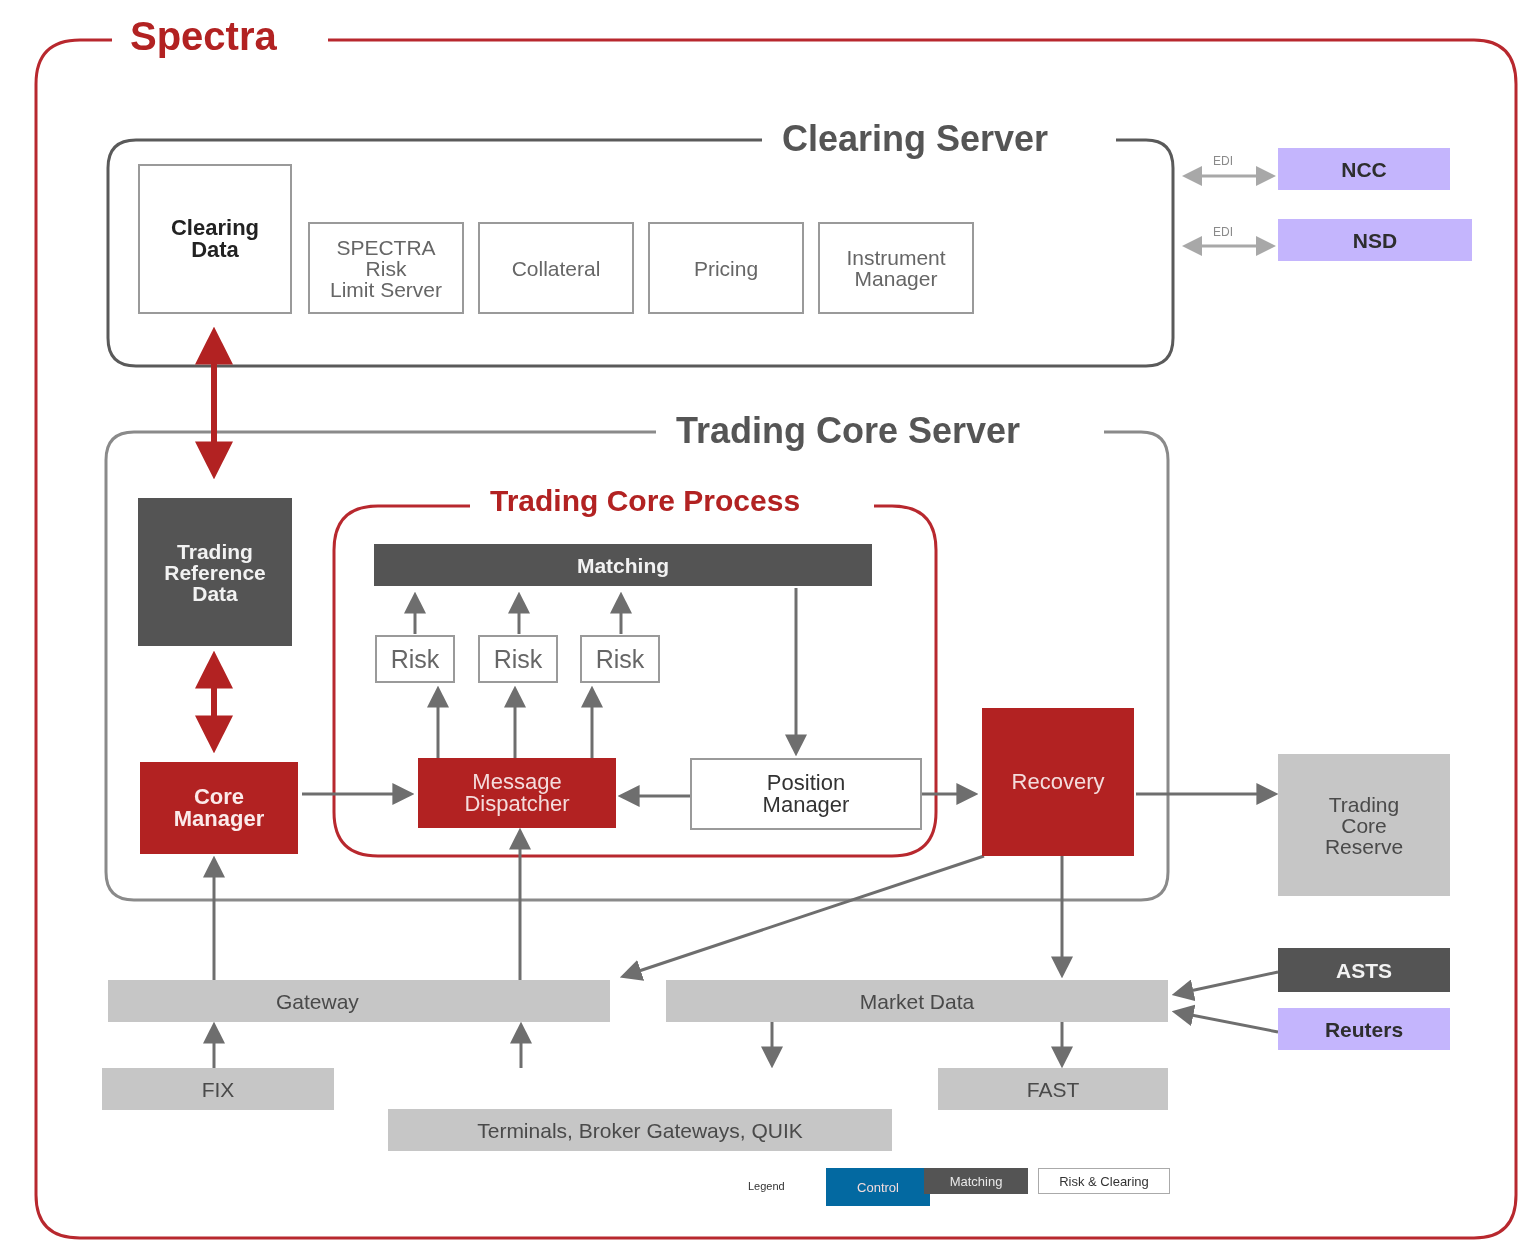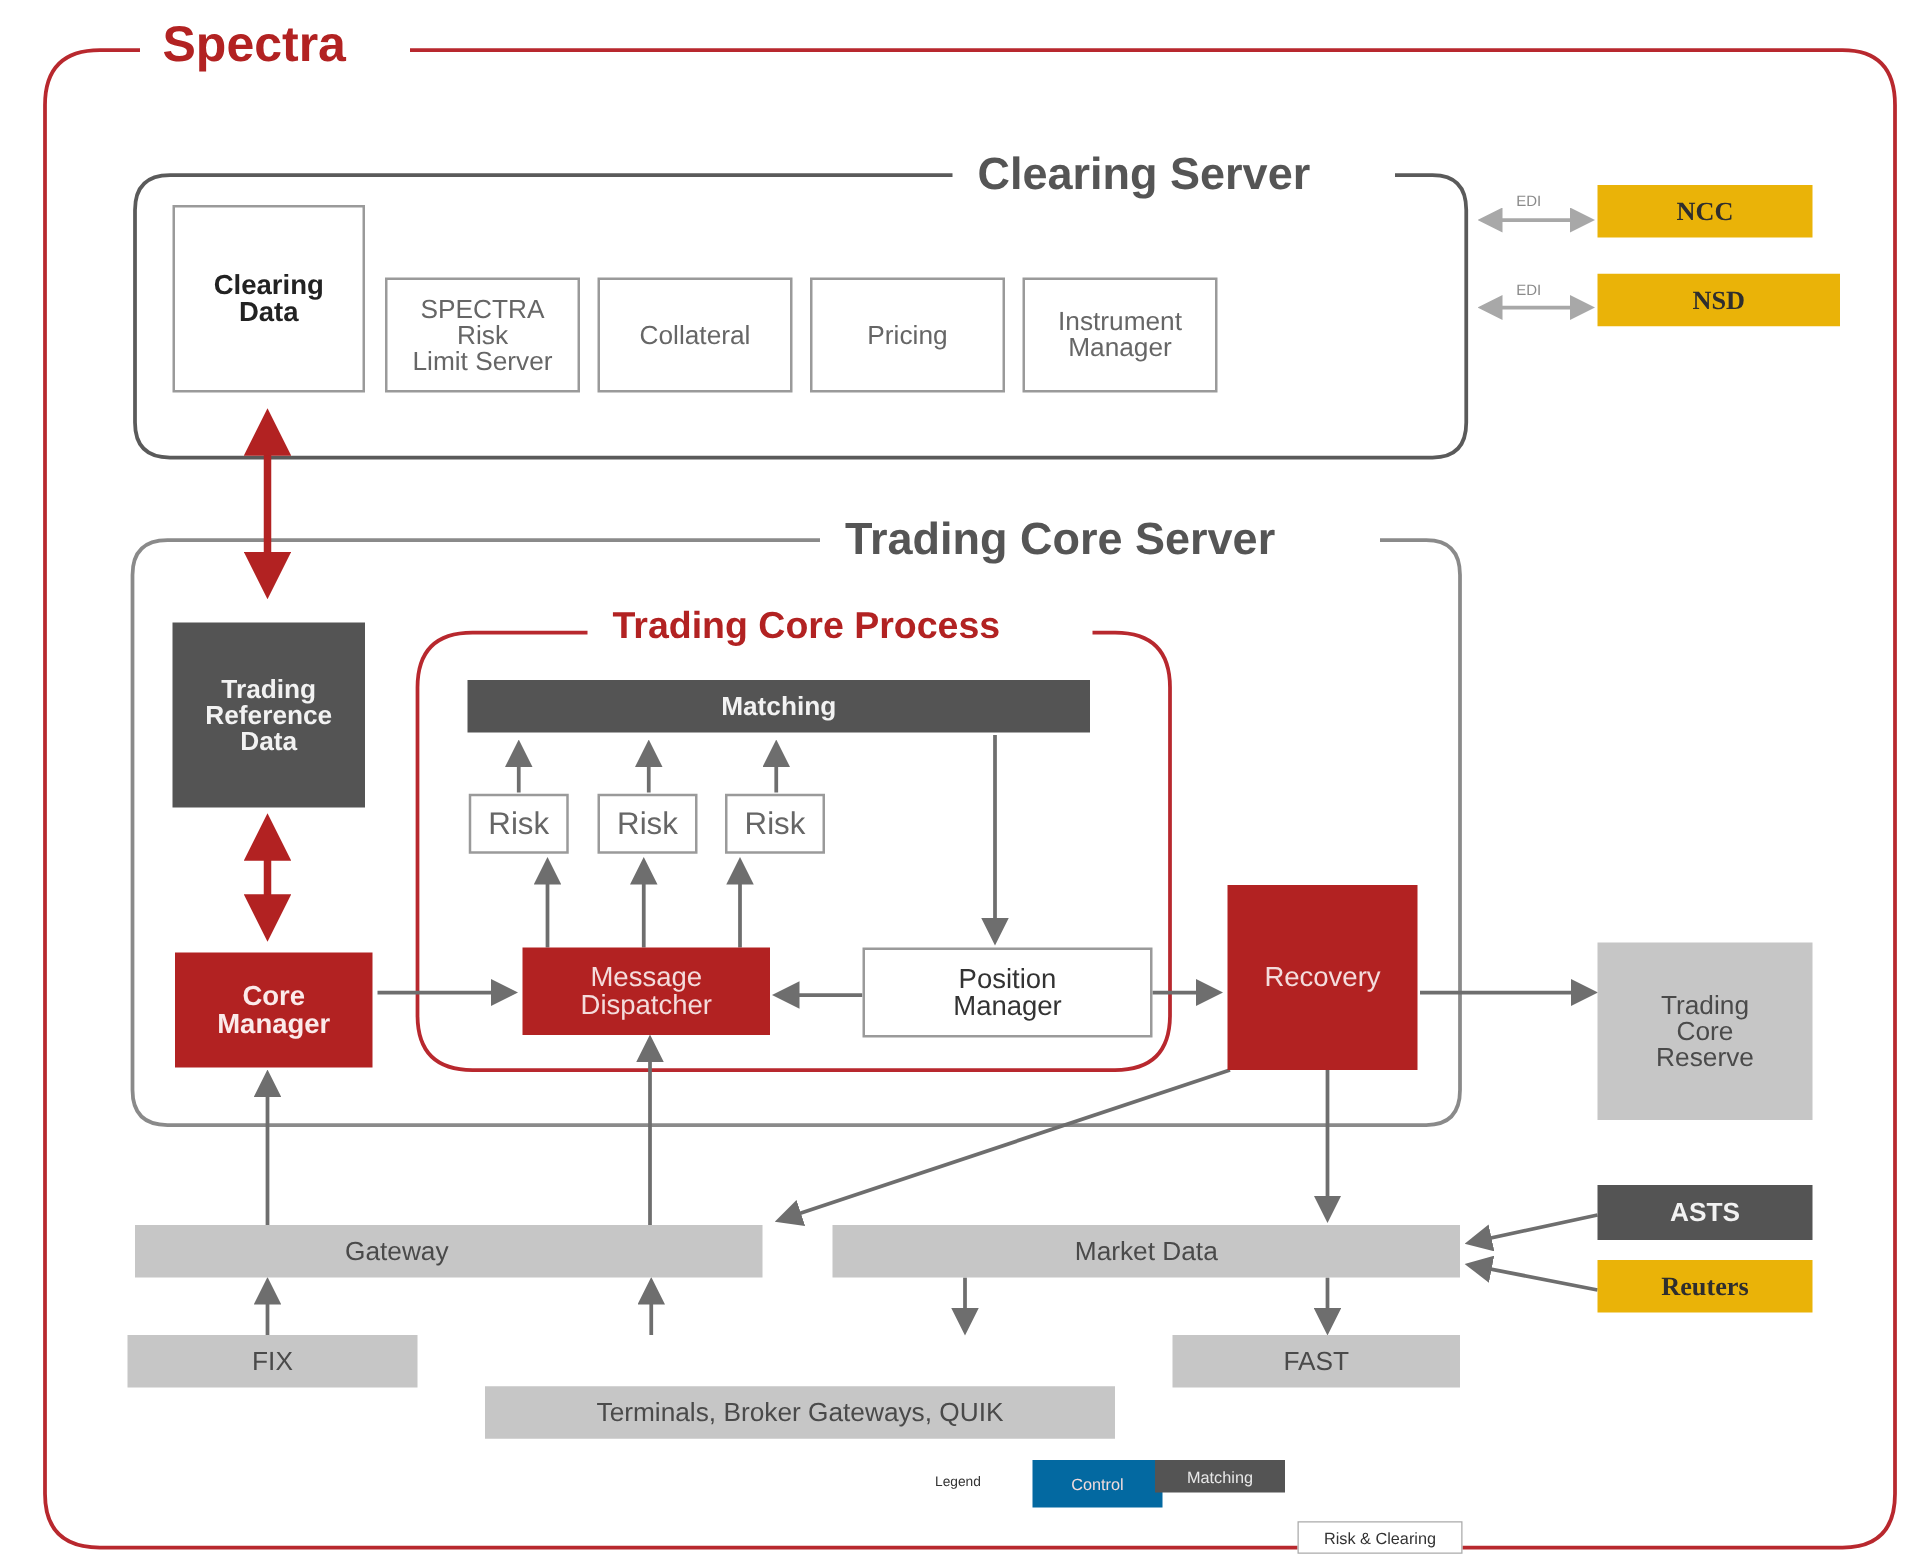--- a/index.html
+++ b/index.html
@@ -7,21 +7,21 @@
          font-family:"Liberation Sans", sans-serif; }
   #canvas { position:absolute; left:0; top:0; width:1536px; height:1254px; }
   .node { position:absolute; box-sizing:border-box; display:flex; align-items:center;
           justify-content:center; text-align:center; white-space:pre-line; line-height:1.0; }
   .title { position:absolute; background:#fff; padding:0 14px; font-weight:bold; white-space:nowrap; }
   .outline { border:2px solid #9a9a9a; background:#fff; color:#666; font-size:21px; }
   .control { background:#b22222; color:#f4dcdc; font-size:22px; }
   .control-bold { background:#b22222; color:#fbeaea; font-size:22px; font-weight:bold; }
   .dark { background:#545454; color:#f2f2f2; font-weight:bold; font-size:21px; }
   .ext { background:#c6c6c6; color:#4a4a4a; font-size:21px; }
-  .ext-bold { background:#eab308; color:#2e2e2e; font-size:21px; font-weight:bold;font-family:Liberation Serif, serif; }
+  .ext-bold { background:#c4b5fd; color:#2e2e2e; font-size:21px; font-weight:bold; }
   .edi { position:absolute; font-size:12px; color:#8a8a8a; }
   .legend-label { position:absolute; font-size:11px; color:#333; }
   .legend-sw { position:absolute; box-sizing:border-box; display:flex; align-items:center;
                justify-content:center; font-size:13px; }
 </style>
 </head>
 <body>
 
 <div id="canvas">
 
@@ -146,14 +146,14 @@
   <div class="node dark" style="left:1278px;top:948px;width:172px;height:44px;">ASTS</div>
   <div class="node ext-bold" style="left:1278px;top:1008px;width:172px;height:42px;">Reuters</div>
 
   <div class="node ext" style="left:102px;top:1068px;width:232px;height:42px;">FIX</div>
   <div class="node ext" style="left:388px;top:1109px;width:504px;height:42px;">Terminals, Broker Gateways, QUIK</div>
   <div class="node ext" style="left:938px;top:1068px;width:230px;height:42px;">FAST</div>
 
   <div class="legend-label" style="left:748px;top:1180px;">Legend</div>
   <div class="legend-sw" style="left:826px;top:1168px;width:104px;height:38px;background:#0369a1;color:#f4dcdc;">Control</div>
   <div class="legend-sw" style="left:924px;top:1168px;width:104px;height:26px;background:#545454;color:#e8e8e8;">Matching</div>
-  <div class="legend-sw" style="left:1038px;top:1217px;width:132px;height:26px;background:#fff;border:1px solid #aaa;color:#333;">Risk &amp; Clearing</div>
+  <div class="legend-sw" style="left:1038px;top:1168px;width:132px;height:26px;background:#fff;border:1px solid #aaa;color:#333;">Risk &amp; Clearing</div>
 </div>
 
 </body></html>

